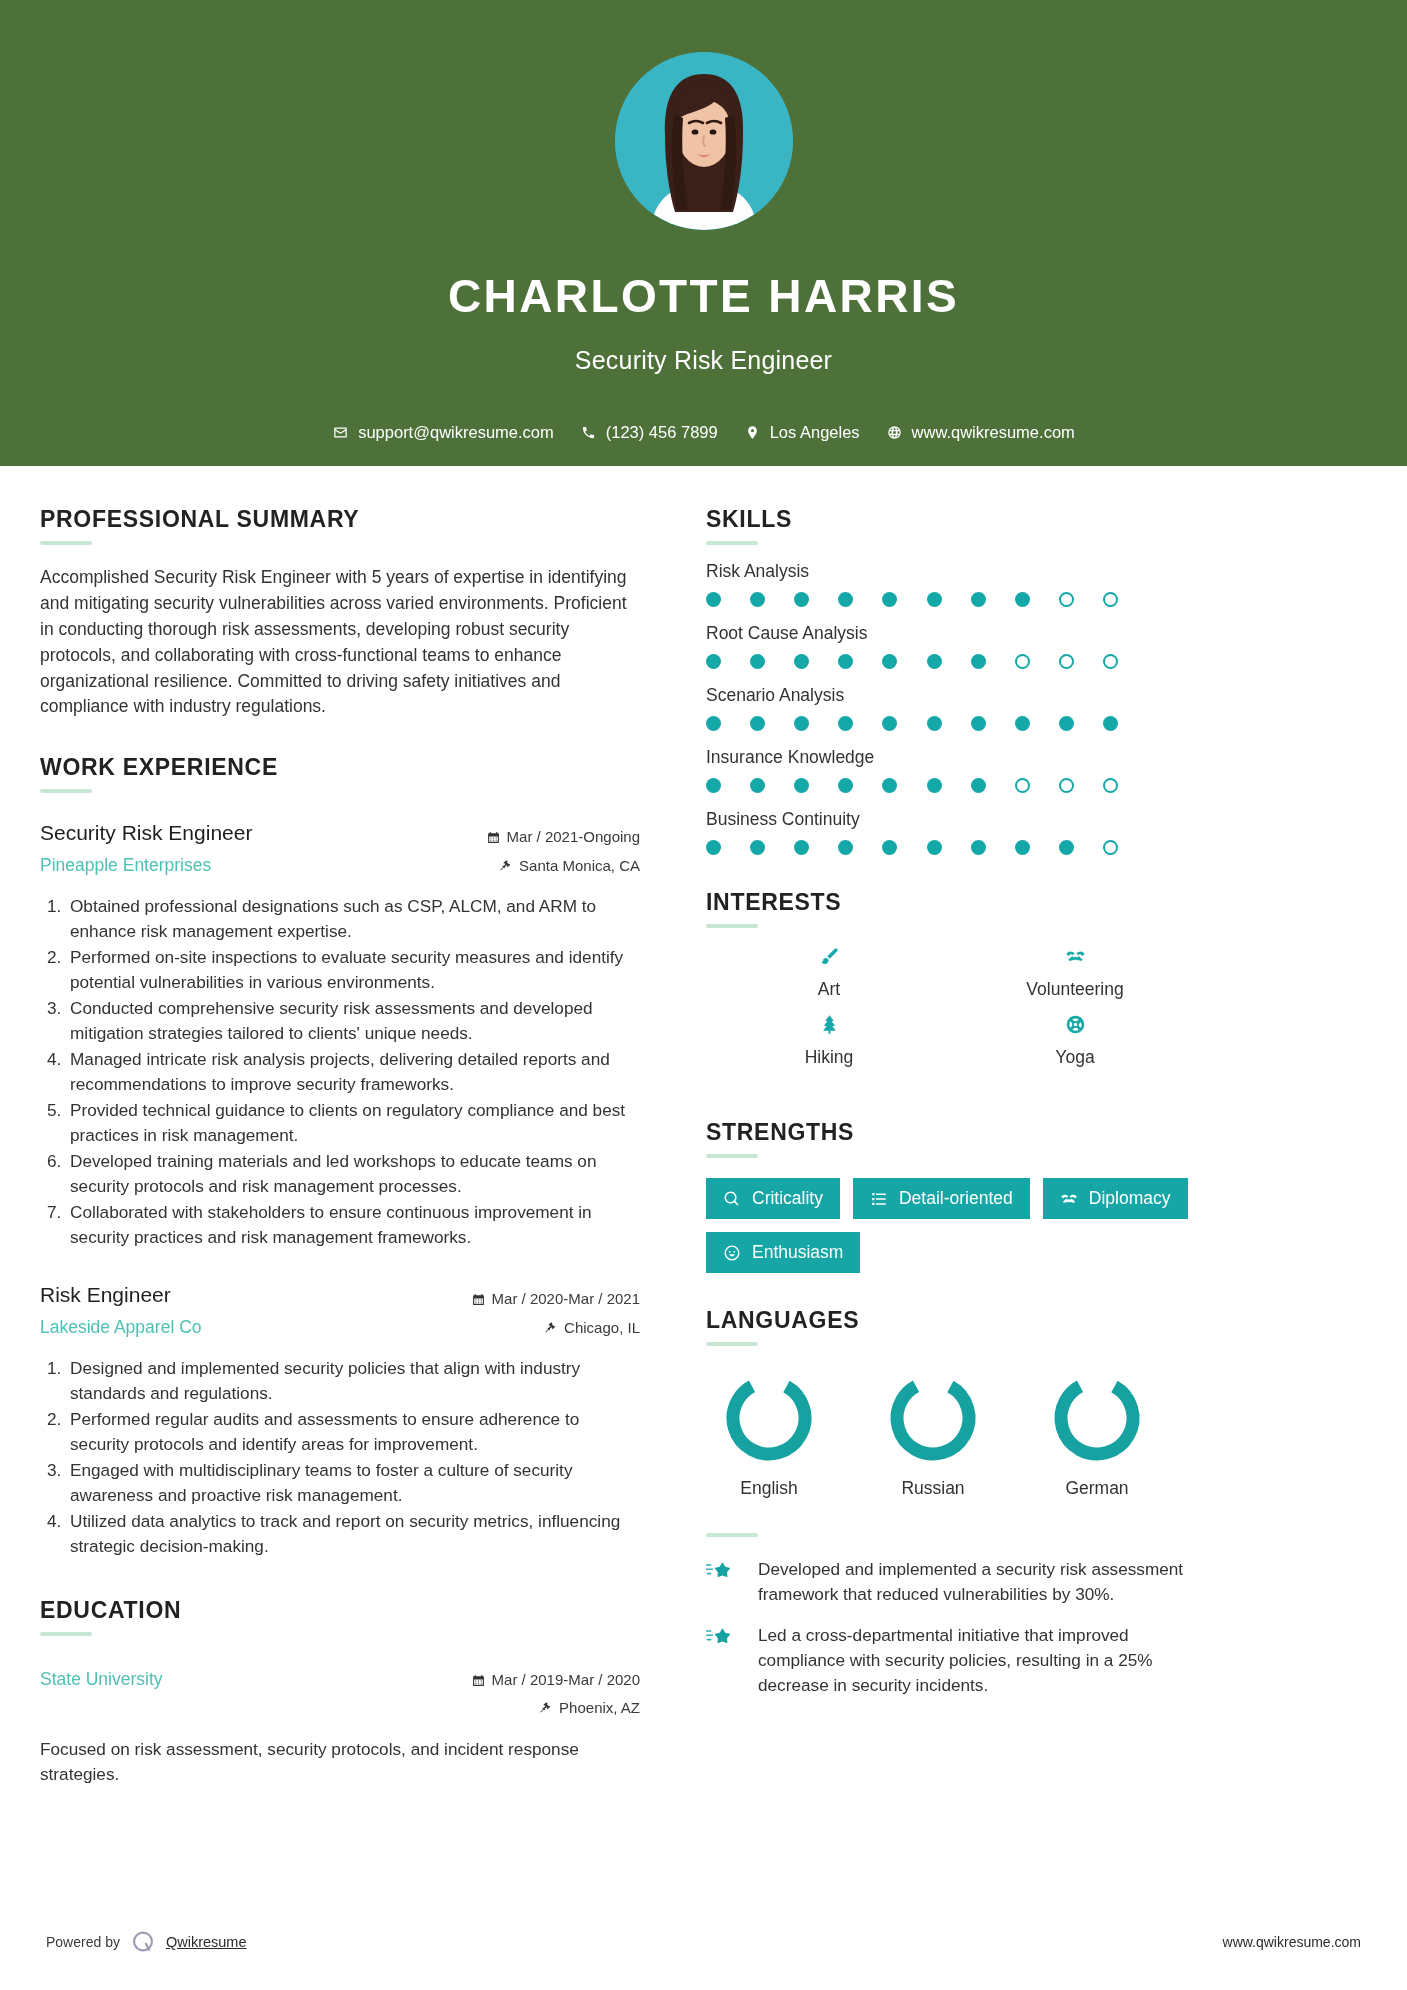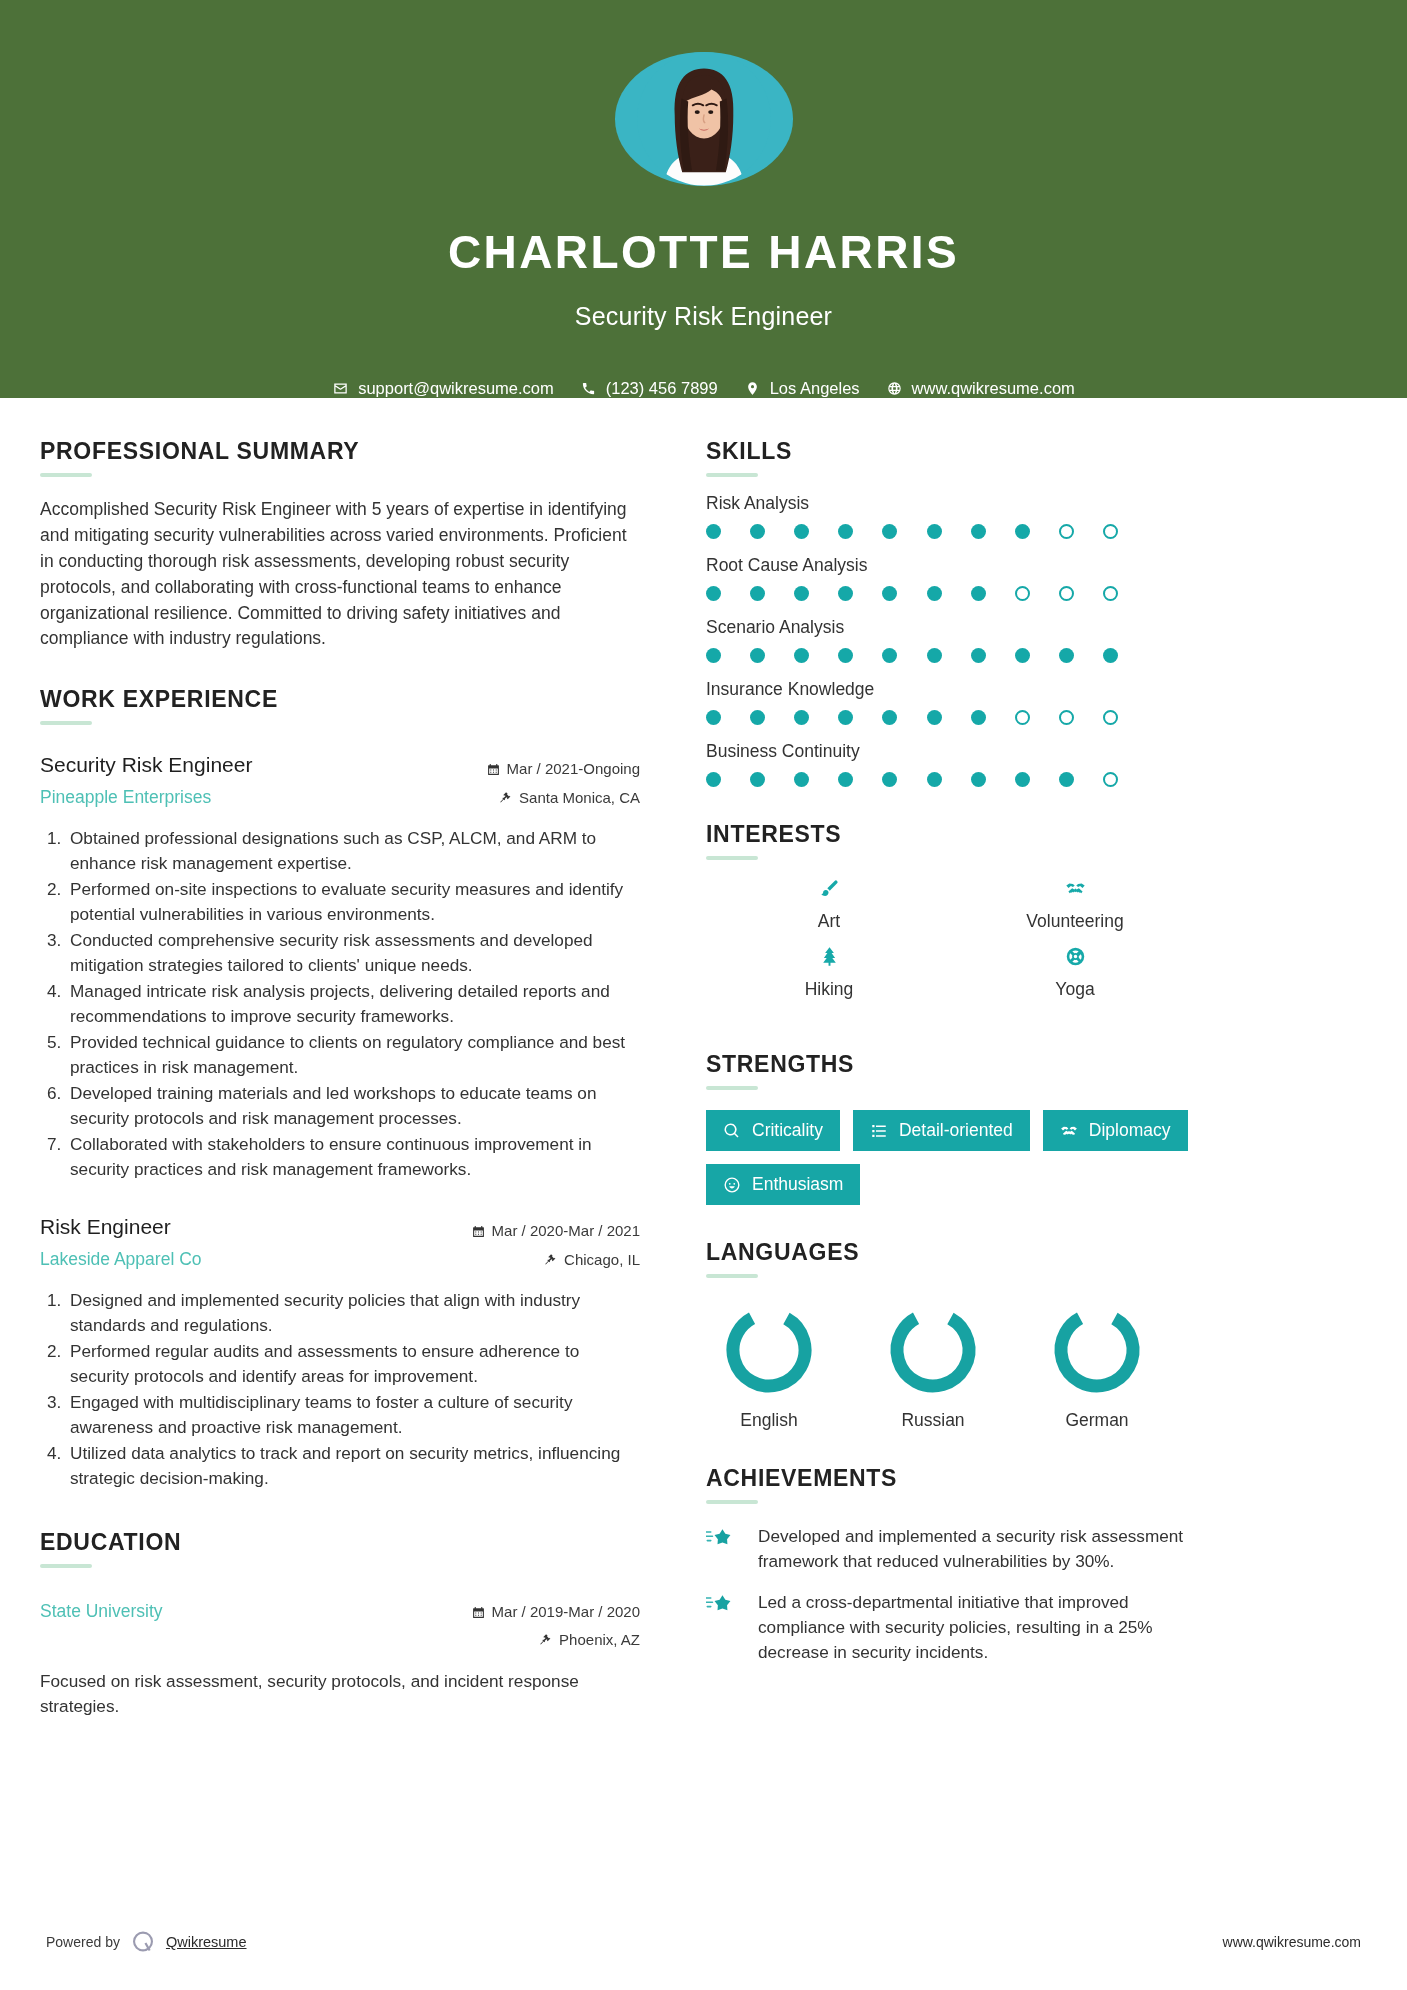--- a/index.html
+++ b/index.html
@@ -8,21 +8,21 @@
     height: 1990px;
     background: #ffffff;
     font-family: "Liberation Sans", sans-serif;
     color: #2b2b2b;
     overflow: hidden;
   }
 
   
   .header {
     background: #4d7139;
-    height: 398px;
+    height: 466px;
     position: relative;
     display: flex;
     flex-direction: column;
     align-items: center;
     padding-top: 52px;
     gap: 20px;
   }
   .avatar {
     width: 178px;
     height: 178px;
@@ -549,21 +549,20 @@
               <svg width="96" height="96" viewBox="0 0 96 96">
                 <circle cx="48" cy="48" r="36" fill="none" stroke="#17a2a2" stroke-width="13" stroke-dasharray="190.0035236891107 226.1946710584651" transform="rotate(-61 48 48)"></circle>
               </svg>
             </div>
           <div class="lang-name">German</div>
         </div>
       </div>
     </div>
 
     <div class="sec-block" style="margin-top:34px;">
-      <div class="sec-title">ACHIEVEMENTS</div>
       <div class="sec-rule"></div>
 
       <div class="ach">
         <span class="star">
           <svg viewBox="0 0 30 24">
             <path d="M0.5 5h5M0.5 10h7M1.5 15h4" stroke="#35b3b3" stroke-width="1.8" stroke-linecap="round" fill="none"></path>
             <path d="M19 2l3.3 5.1 5.9 1.5-3.9 4.7.4 6-5.7-2.2-5.7 2.2.4-6L9.8 8.6l5.9-1.5L19 2z" fill="#17a2a2"></path>
           </svg>
         </span>
         <div class="ach-text">Developed and implemented a security risk assessment framework that reduced vulnerabilities by 30%.</div>

